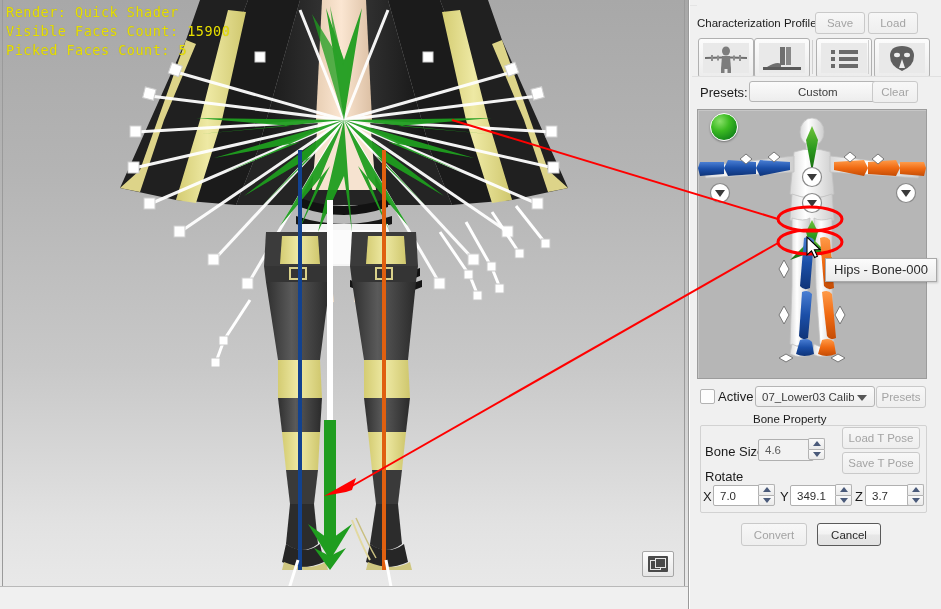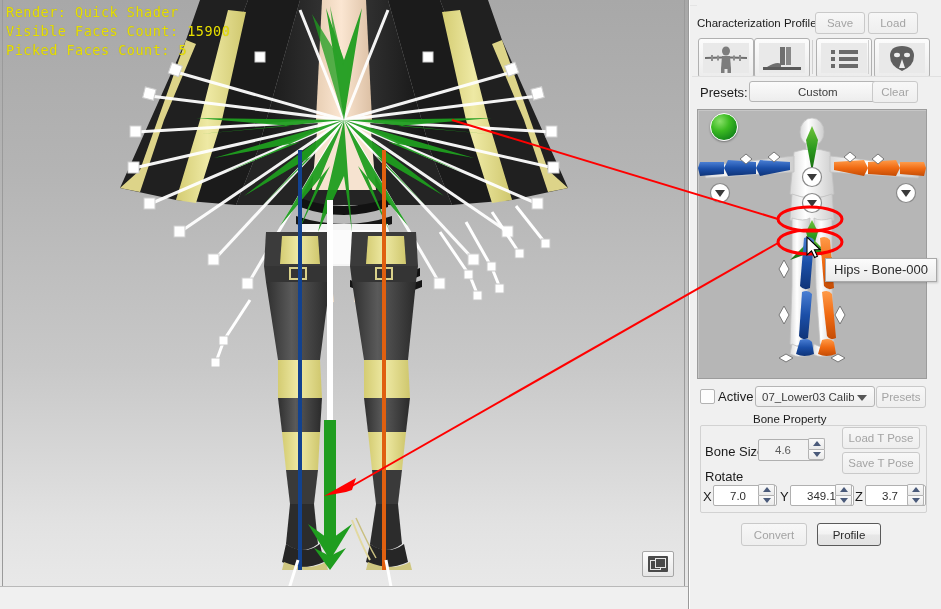--- a/index.html
+++ b/index.html
@@ -120,21 +120,21 @@
 
   .group{
     position:absolute;border:1px solid #d2d2d2;border-radius:2px;
   }
   .group-title{
     position:absolute;background:#f0f0f0;font-size:11.5px;color:#1a1a1a;padding:0 3px;margin-left:44px;
   }
 
   .field{
     background:#ffffff;border:1px solid #b0b0b0;border-radius:2px;
-    font-size:11.5px;color:#2d2d2d;display:flex;align-items:center;padding-left:16px;
+    font-size:11.5px;color:#2d2d2d;display:flex;align-items:center;padding-left:6px;
   }
   .field.ro{background:#f2f2f2;color:#5c5c5c;}
 
   .spin{
     position:absolute;width:17px;height:22px;
     display:flex;flex-direction:column;
   }
   .spin > div{
     flex:1;background:linear-gradient(180deg,#fafafa,#eaeaea);
     border:1px solid #b3b3b3;display:flex;align-items:center;justify-content:center;
@@ -594,21 +594,21 @@
   <div class="spin" style="left:907px;top:484px;">
     <div>
         <span class="tri-up"></span>
       </div>
     <div>
         <span class="tri-dn"></span>
       </div>
   </div>
 
   <div class="btn disabled" style="position:absolute;left:741px;top:523px;width:64px;height:21px;">Convert</div>
-  <div class="btn default" style="position:absolute;left:817px;top:523px;width:62px;height:21px;">Profile</div>
+  <div class="btn default" style="position:absolute;left:817px;top:523px;width:62px;height:21px;">Cancel</div>
 
   <svg class="annot">
 
     <line x1="778" y1="219" x2="452" y2="120" stroke="#ff0000" stroke-width="2"></line>
 
     <line x1="778" y1="243" x2="352" y2="486" stroke="#ff0000" stroke-width="2"></line>
 
     <path d="M324 496 L356 478 L352 490 L346 492 Z" fill="#ff0000"></path>
 
     <ellipse cx="810" cy="219" rx="32" ry="12" fill="none" stroke="#ff0000" stroke-width="3"></ellipse>

